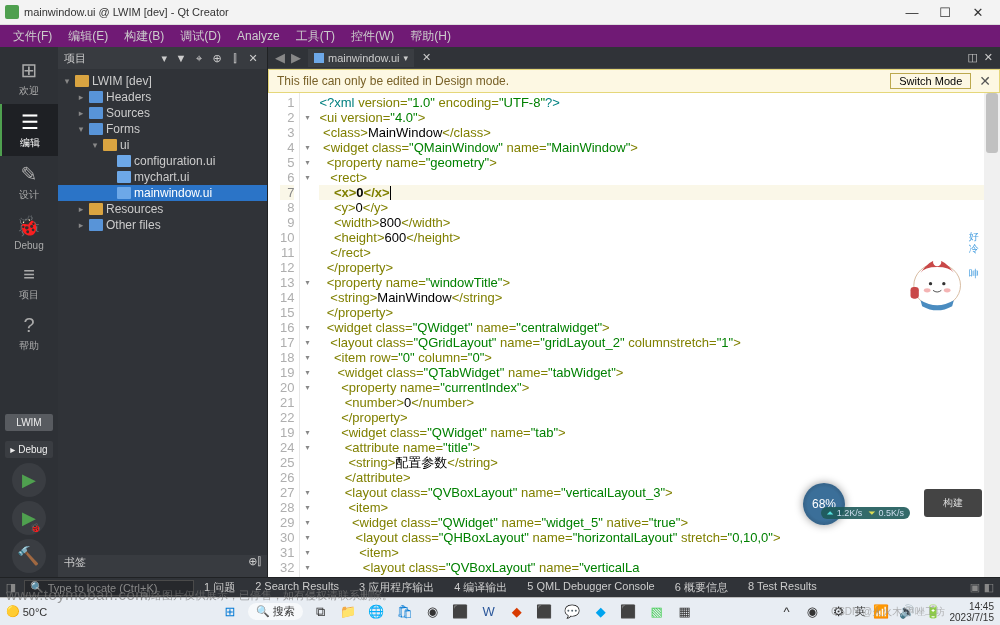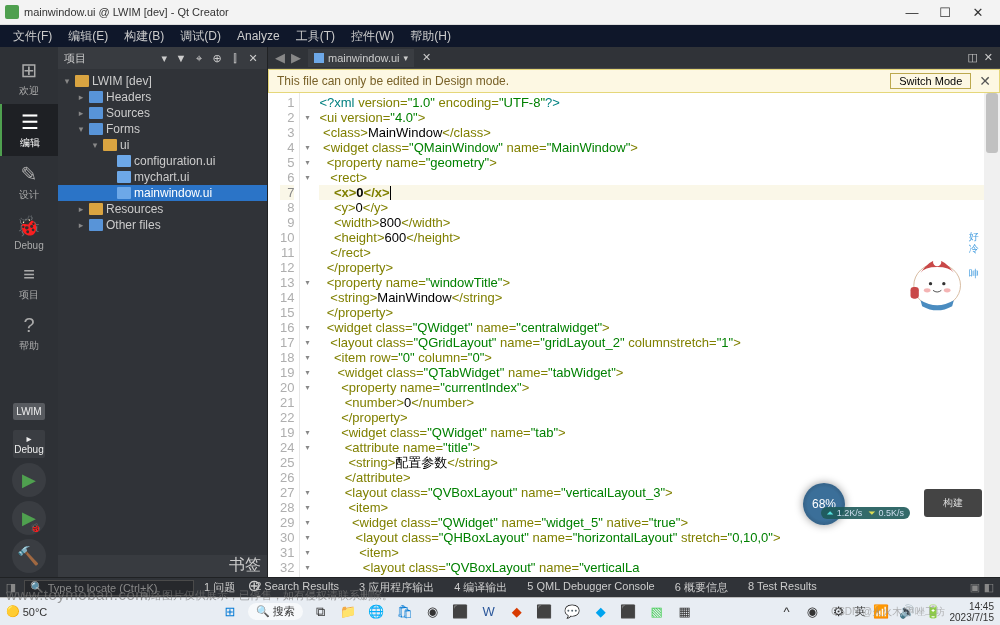--- a/index.html
+++ b/index.html
@@ -4,49 +4,49 @@
 <style>
 * { margin: 0; padding: 0; box-sizing: border-box; font-family: "Microsoft YaHei", "Segoe UI", sans-serif; }
 body { width: 1000px; height: 625px; overflow: hidden; background: #fff; font-size: 12px; }
 
 .titlebar { height: 25px; background: #f3f3f3; display: flex; align-items: center; padding: 0 5px; border-bottom: 1px solid #ddd; }
 .titlebar .icon { width: 14px; height: 14px; background: #4fa04f; border-radius: 2px; margin-right: 5px; }
 .titlebar .title { flex: 1; font-size: 11px; color: #333; }
 .titlebar .controls { display: flex; gap: 15px; padding: 0 8px; }
 .titlebar .ctrl { width: 18px; text-align: center; cursor: pointer; font-size: 13px; color: #333; }
 
-.menubar { height: 22px; background: #0f172a; display: flex; align-items: center; padding: 0 5px; color: #ccc; font-size: 12px; }
+.menubar { height: 22px; background: #701a75; display: flex; align-items: center; padding: 0 5px; color: #ccc; font-size: 12px; }
 .menubar .menu-item { padding: 0 8px; cursor: pointer; }
 
 .body-row { display: flex; height: calc(625px - 25px - 22px - 20px - 28px); }
 
 .mode-bar { width: 58px; background: #2e3136; display: flex; flex-direction: column; align-items: center; padding-top: 5px; color: #aaa; }
 .mode-btn { width: 100%; padding: 6px 0; text-align: center; cursor: pointer; font-size: 10px; }
 .mode-btn .mi { font-size: 20px; display: block; margin-bottom: 2px; }
 .mode-btn.active { color: #fff; background: #1e2024; border-left: 2px solid #4fa04f; }
 .mode-bar .spacer { flex: 1; }
-.mode-bar .kit { width: 32px; margin: 5px; padding: 3px 0; text-align: center; font-size: 10px; background: #585b60; color: #eee; border-radius: 2px; cursor: pointer; }
+.mode-bar .kit { width: 48px; margin: 5px; padding: 3px 0; text-align: center; font-size: 10px; background: #585b60; color: #eee; border-radius: 2px; cursor: pointer; }
 .mode-bar .kit.dbg { background: #3a3d42; }
 .mode-bar .play { width: 34px; height: 34px; border-radius: 50%; background: #3a3d42; display: flex; align-items: center; justify-content: center; margin-bottom: 4px; cursor: pointer; color: #4fa04f; font-size: 18px;}
 
 .proj-pane { width: 210px; background: #303338; color: #ccc; display: flex; flex-direction: column; border-right: 1px solid #202224; }
 .pane-header { height: 22px; display: flex; align-items: center; padding: 0 6px; background: #383b40; font-size: 11px; }
 .pane-header .ph-title { flex: 1; }
 .pane-header .ph-btn { width: 16px; text-align: center; cursor: pointer; font-size: 11px; margin-left: 2px;}
 .tree { flex: 1; padding: 4px 0; font-size: 12px; overflow: hidden; }
 .tree .tn { display: flex; align-items: center; height: 16px; padding: 0 2px; cursor: pointer; white-space: nowrap; }
 .tree .tn.selected { background: #2b74c7; color: #fff; }
 .tree .twisty { width: 10px; display: inline-block; text-align: center; color: #888; font-size: 9px;}
 .tree .ficon { width: 14px; height: 12px; margin: 0 3px; display: inline-block; }
 .tree .ficon.folder { background: #d9a441; border-radius: 1px; }
 .tree .ficon.folder.blue { background: #5894d8; }
 .tree .ficon.file { background: #e0e0e0; border-radius: 1px; }
 .tree .ficon.file.ui { background: #6da8e8; }
 .tree .label { }
-.bookmarks { height: 22px; display: flex; align-items: flex-end; padding: 0 6px; background: #383b40; font-size: 16px; flex-direction: column; }
+.bookmarks { height: 22px; display: flex; align-items: flex-start; padding: 0 6px; background: #383b40; font-size: 11px; }
 
 .editor-area { flex: 1; display: flex; flex-direction: column; background: #fff; position: relative; }
 .editor-tabs { height: 22px; background: #303338; display: flex; align-items: center; padding: 0 4px; color: #ccc; font-size: 11px; border-bottom: 1px solid #4a4a4a; }
 .editor-tabs .nav { padding: 0 3px; cursor: pointer; color: #888; font-size: 13px; }
 .editor-tabs .tab { display: flex; align-items: center; padding: 0 6px; background: #3a3d42; height: 18px; margin-left: 4px; cursor: pointer; }
 .editor-tabs .tab .ti { width: 10px; height: 10px; background: #6da8e8; margin-right: 4px; }
 .editor-tabs .spacer { flex: 1; }
 .editor-tabs .split { padding: 0 3px; cursor: pointer; }
 
 .info-bar { height: 24px; background: #fdf8e3; border: 1px solid #e5d77a; display: flex; align-items: center; padding: 0 8px; font-size: 12px; color: #786128; font-family: monospace; }

